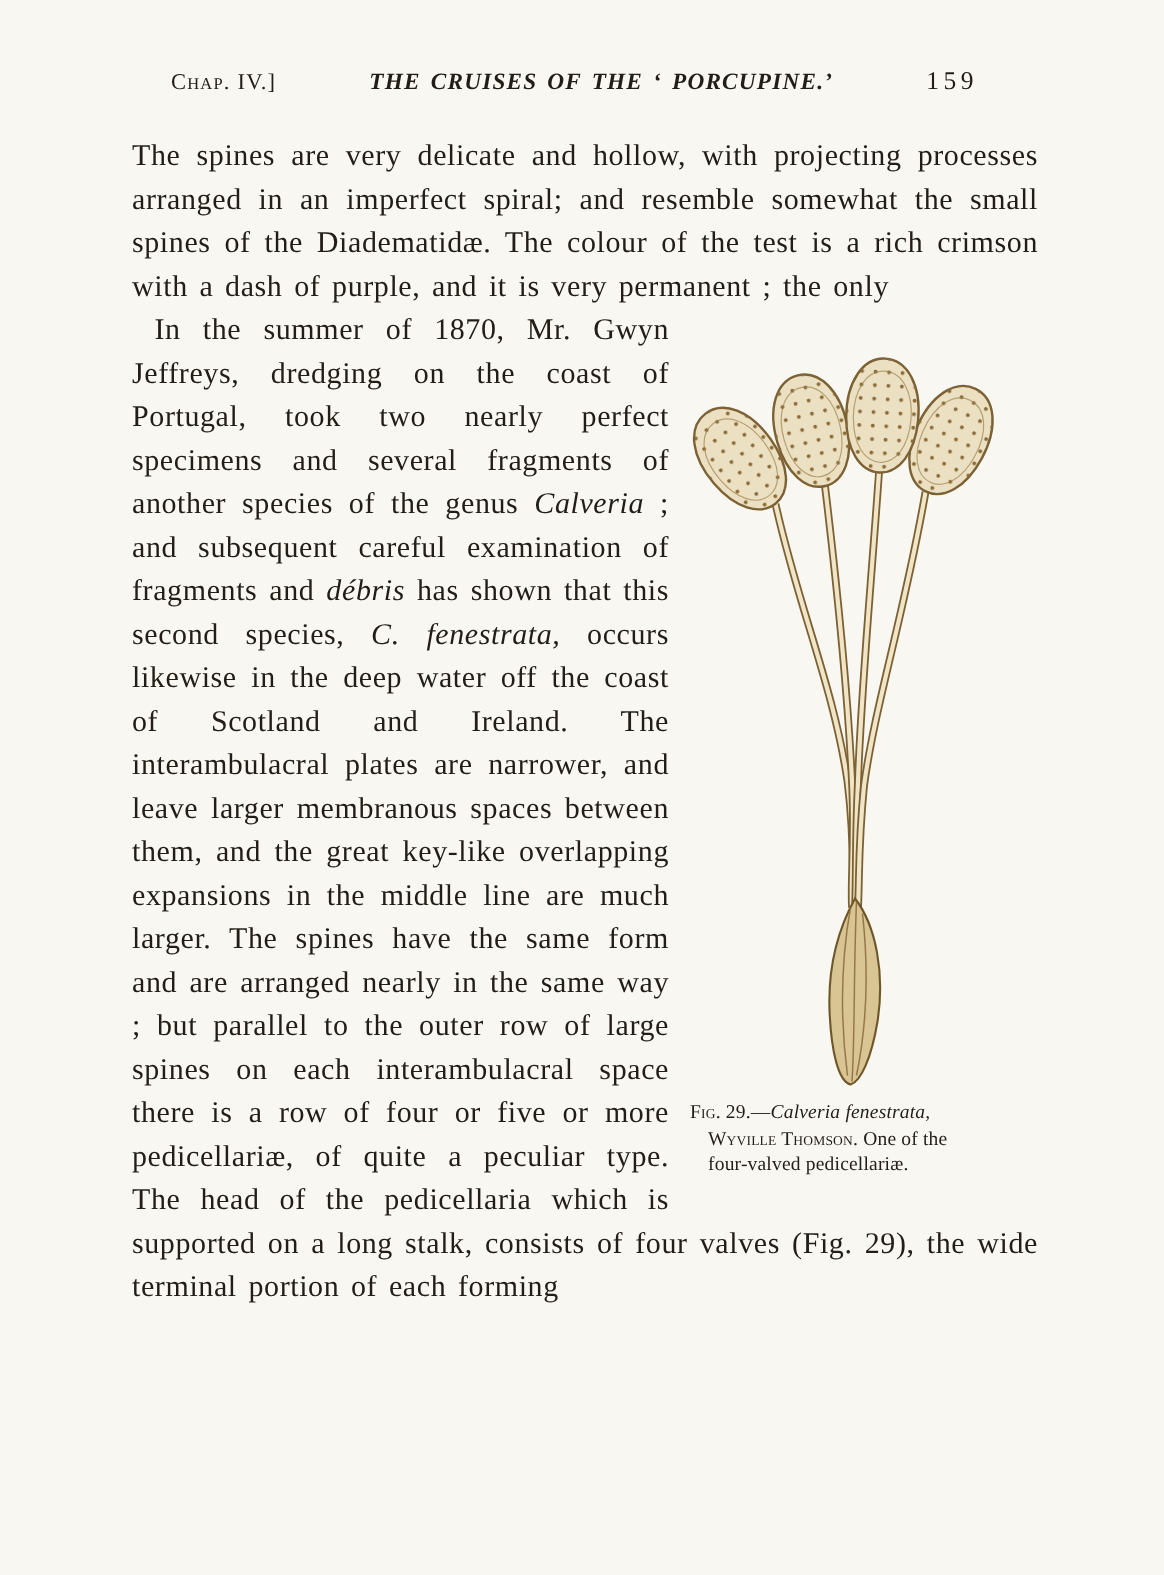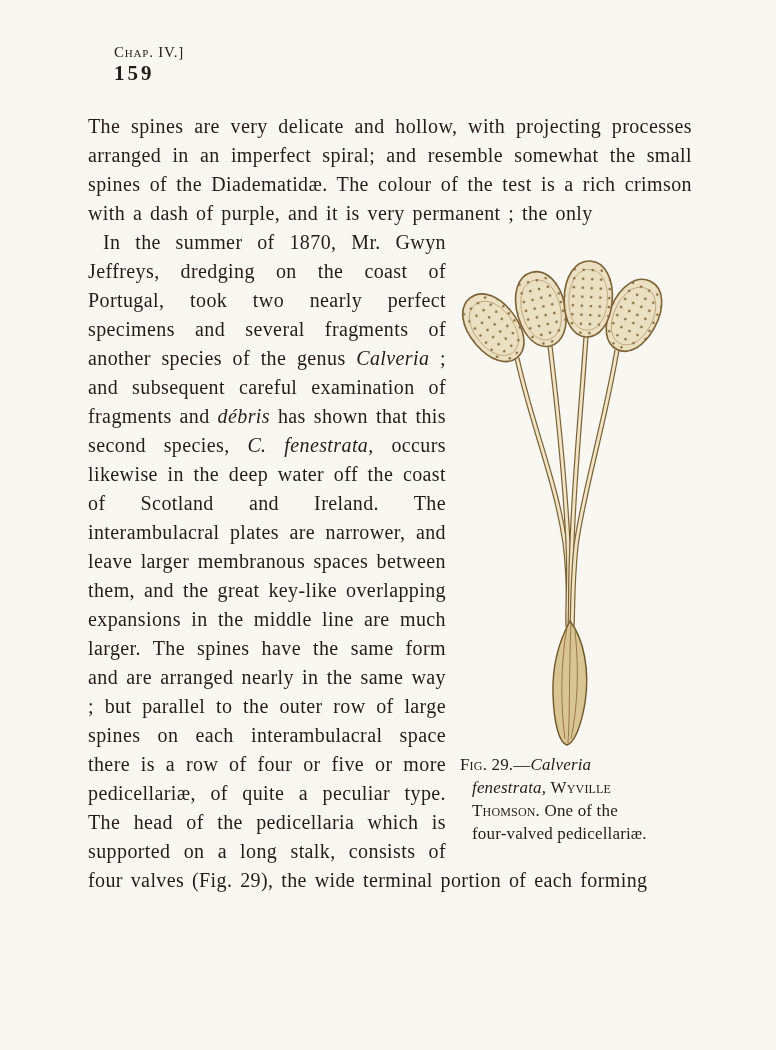--- a/index.html
+++ b/index.html
@@ -19,49 +19,48 @@
     padding:44px 84px 0 88px;
     background:var(--paper);
     color:var(--ink);
     font-family:"Liberation Serif","DejaVu Serif",serif;
     overflow:hidden;
   }
   .hdr{
     display:flex;justify-content:space-between;align-items:baseline;
     padding:0 40px 0 26px;
     margin-bottom:26px;
-    flex-direction:column;
   }
   .chap{
     font-variant:small-caps;
     font-size:15px;letter-spacing:0.8px;white-space:nowrap;
   }
   .running-title{
     font-style:italic;font-weight:700;
     font-size:15.5px;letter-spacing:0.8px;
     word-spacing:2px;white-space:nowrap;
   }
   .pnum{
-    font-size:21px;letter-spacing:3px;white-space:nowrap;font-weight:bold;
+    font-size:17px;letter-spacing:3px;white-space:nowrap;
   }
   .body{
     font-size:20px;line-height:29px;
     text-align:justify;
     letter-spacing:0.02em;word-spacing:0.12em;
   }
   .para{margin:0;}
   .para.indent{text-indent:15px;}
   .fig{
     float:right;
     width:232px;
     margin:3px 0 4px 14px;
   }
   .fig svg{display:block;width:232px;height:520px;}
   .cap{
-    font-size:17px;line-height:1.35;
+    font-size:13px;line-height:1.35;
     width:180px;
     margin-top:3px;
     padding-left:12px;text-indent:-12px;
     text-align:left;letter-spacing:0.01em;word-spacing:0;
   }
   .it{font-style:italic;margin-top:20px;}
   .sc{font-variant:small-caps;}
   
   .so{fill:none;stroke:var(--blade-line);stroke-width:5.2;}
   .sc2{fill:none;stroke:var(--stalk-core);stroke-width:2.8;}
@@ -70,20 +69,21 @@
   .bblade{fill:var(--bottom-blade);stroke:#6e5628;stroke-width:1.4;}
   .striae{fill:none;stroke:#8a6b38;stroke-width:1;opacity:.85;}
 </style>
 </head>
 <body>
 
 <div class="page">
 
   <header class="hdr">
     <span class="chap">Chap. IV.]</span>
+    <span class="running-title">THE CRUISES OF THE ‘ PORCUPINE.’</span>
     <span class="pnum">159</span>
   </header>
 
   <main class="body">
 
     <p class="para"><span>The spines are very delicate and hollow, with projecting processes arranged in an imperfect spiral; and resemble somewhat the small spines of the Diadematidæ.  The colour of the test is a rich crimson with a dash of purple, and it is very permanent ; the only</span></p>
 
     <figure class="fig">
       <svg viewBox="0 0 232 520" xmlns="http://www.w3.org/2000/svg" aria-hidden="true">
         <defs>

